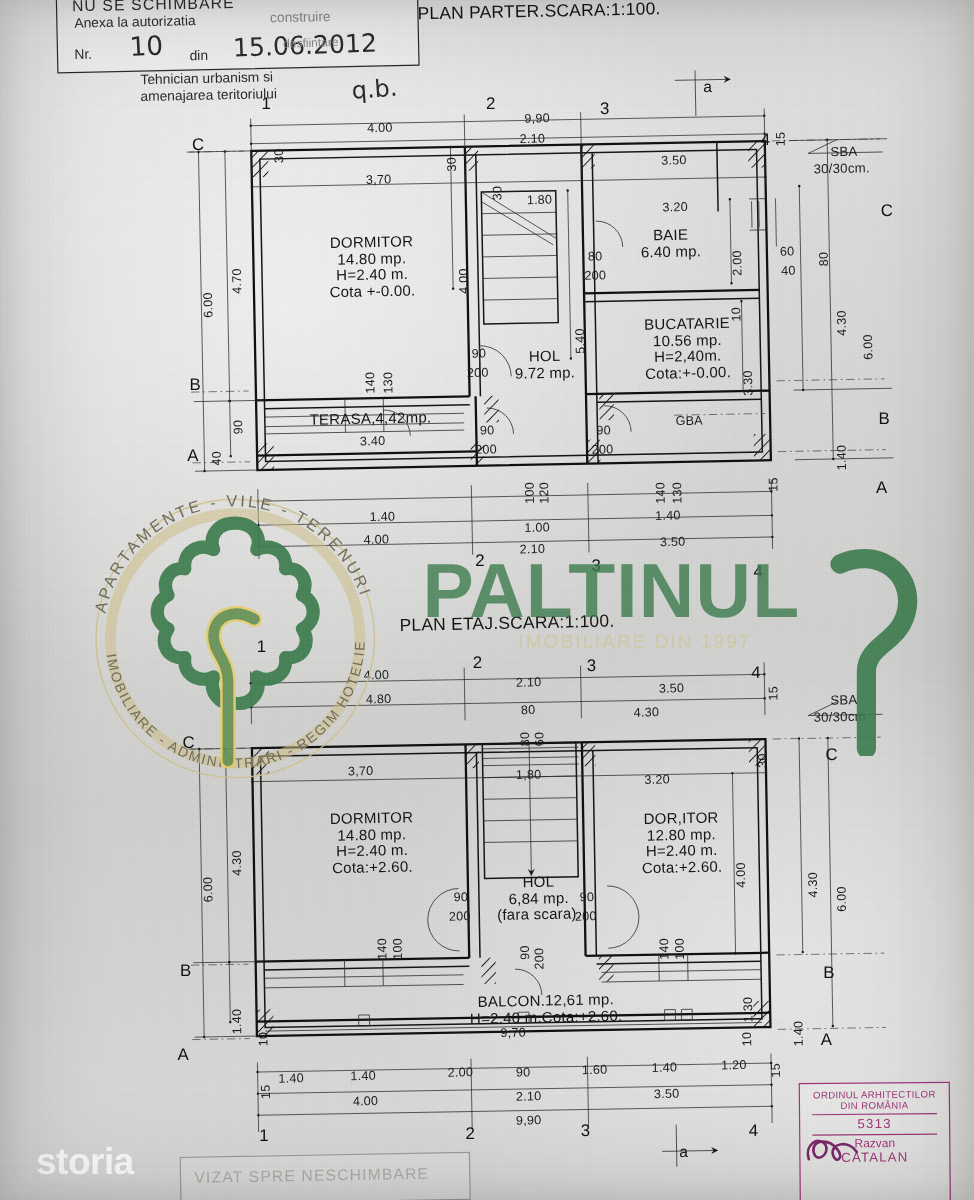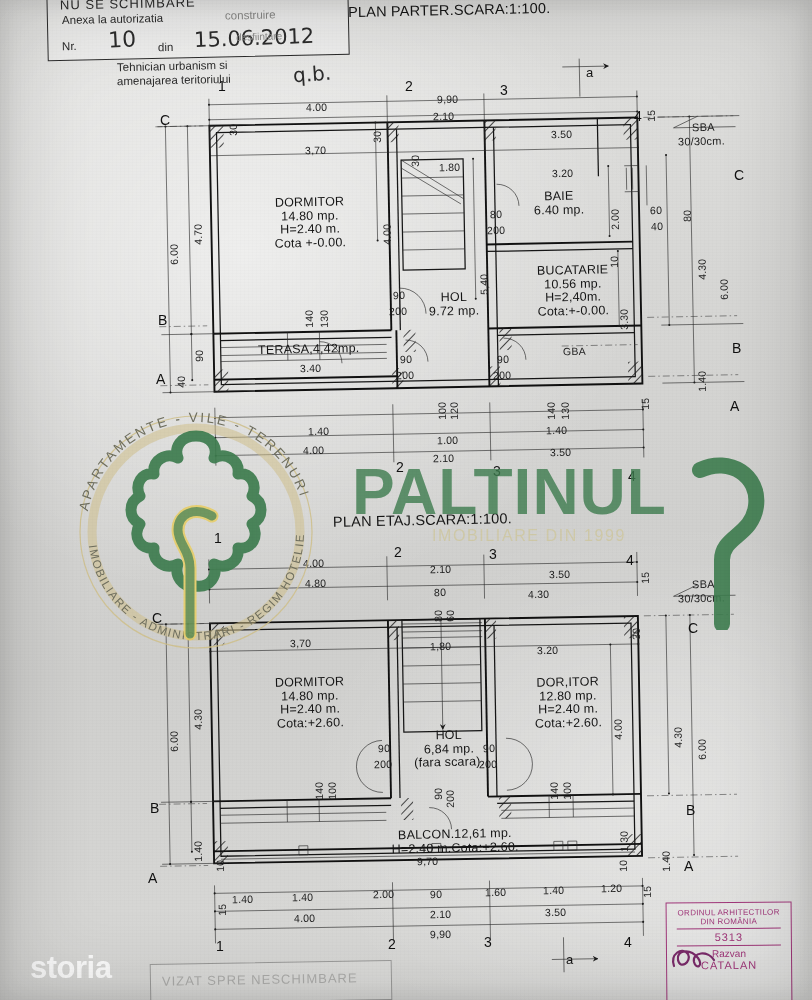--- a/index.html
+++ b/index.html
@@ -502,21 +502,21 @@
       <path d="M134,38 c16,0 22,12 18,22 c12,-6 26,2 24,16 c12,-2 20,10 14,22
                c12,6 12,22 0,28 c8,12 0,26 -14,24 c2,14 -12,22 -24,16
                c4,12 -4,24 -18,22 c-14,2 -22,-10 -18,-22 c-12,6 -26,-2 -24,-16
                c-14,2 -22,-12 -14,-24 c-12,-6 -12,-22 0,-28 c-6,-12 2,-24 14,-22
                c-2,-14 12,-22 24,-16 c-4,-10 2,-22 18,-22 Z" fill="none" stroke="#3e7d4f" stroke-width="11" stroke-linejoin="round"></path>
       <path d="M150,118 c-18,-10 -34,-2 -34,14 c0,14 12,20 12,38 l0,66" fill="none" stroke="#e8cf6b" stroke-width="13" stroke-linecap="round"></path>
       <path d="M128,236 l0,-66 c0,-18 -12,-24 -12,-38 c0,-16 16,-24 34,-14" fill="none" stroke="#3e7d4f" stroke-width="9" stroke-linecap="round" opacity=".75"></path>
     </g>
   </svg>
   <div class="wm-pal">PALTINUL</div>
-  <div class="wm-sub">IMOBILIARE DIN 1999</div>
+  <div class="wm-sub">IMOBILIARE DIN 1997</div>
 
   <svg style="position:absolute;left:690px;top:440px;width:130px;height:190px;opacity:.9;" viewBox="0 0 130 190">
     <path d="M10,30 c30,-14 60,6 56,36 c-4,30 -34,30 -34,54 l0,64" fill="none" stroke="#3e7d4f" stroke-width="16" stroke-linecap="round"></path>
   </svg>
 
   <div class="seal" style="left:666px;top:902px;width:116px;height:92px;padding:5px 4px;transform:rotate(-0.5deg);">
     <span class="l" style="font-size:8px;letter-spacing:.3px;">ORDINUL ARHITECTILOR</span>
     <span class="l" style="font-size:8px;letter-spacing:.3px;">DIN ROMÂNIA</span>
     <div class="sealrule"></div>
     <span class="l" style="font-size:11px;letter-spacing:1px;">5313</span>

